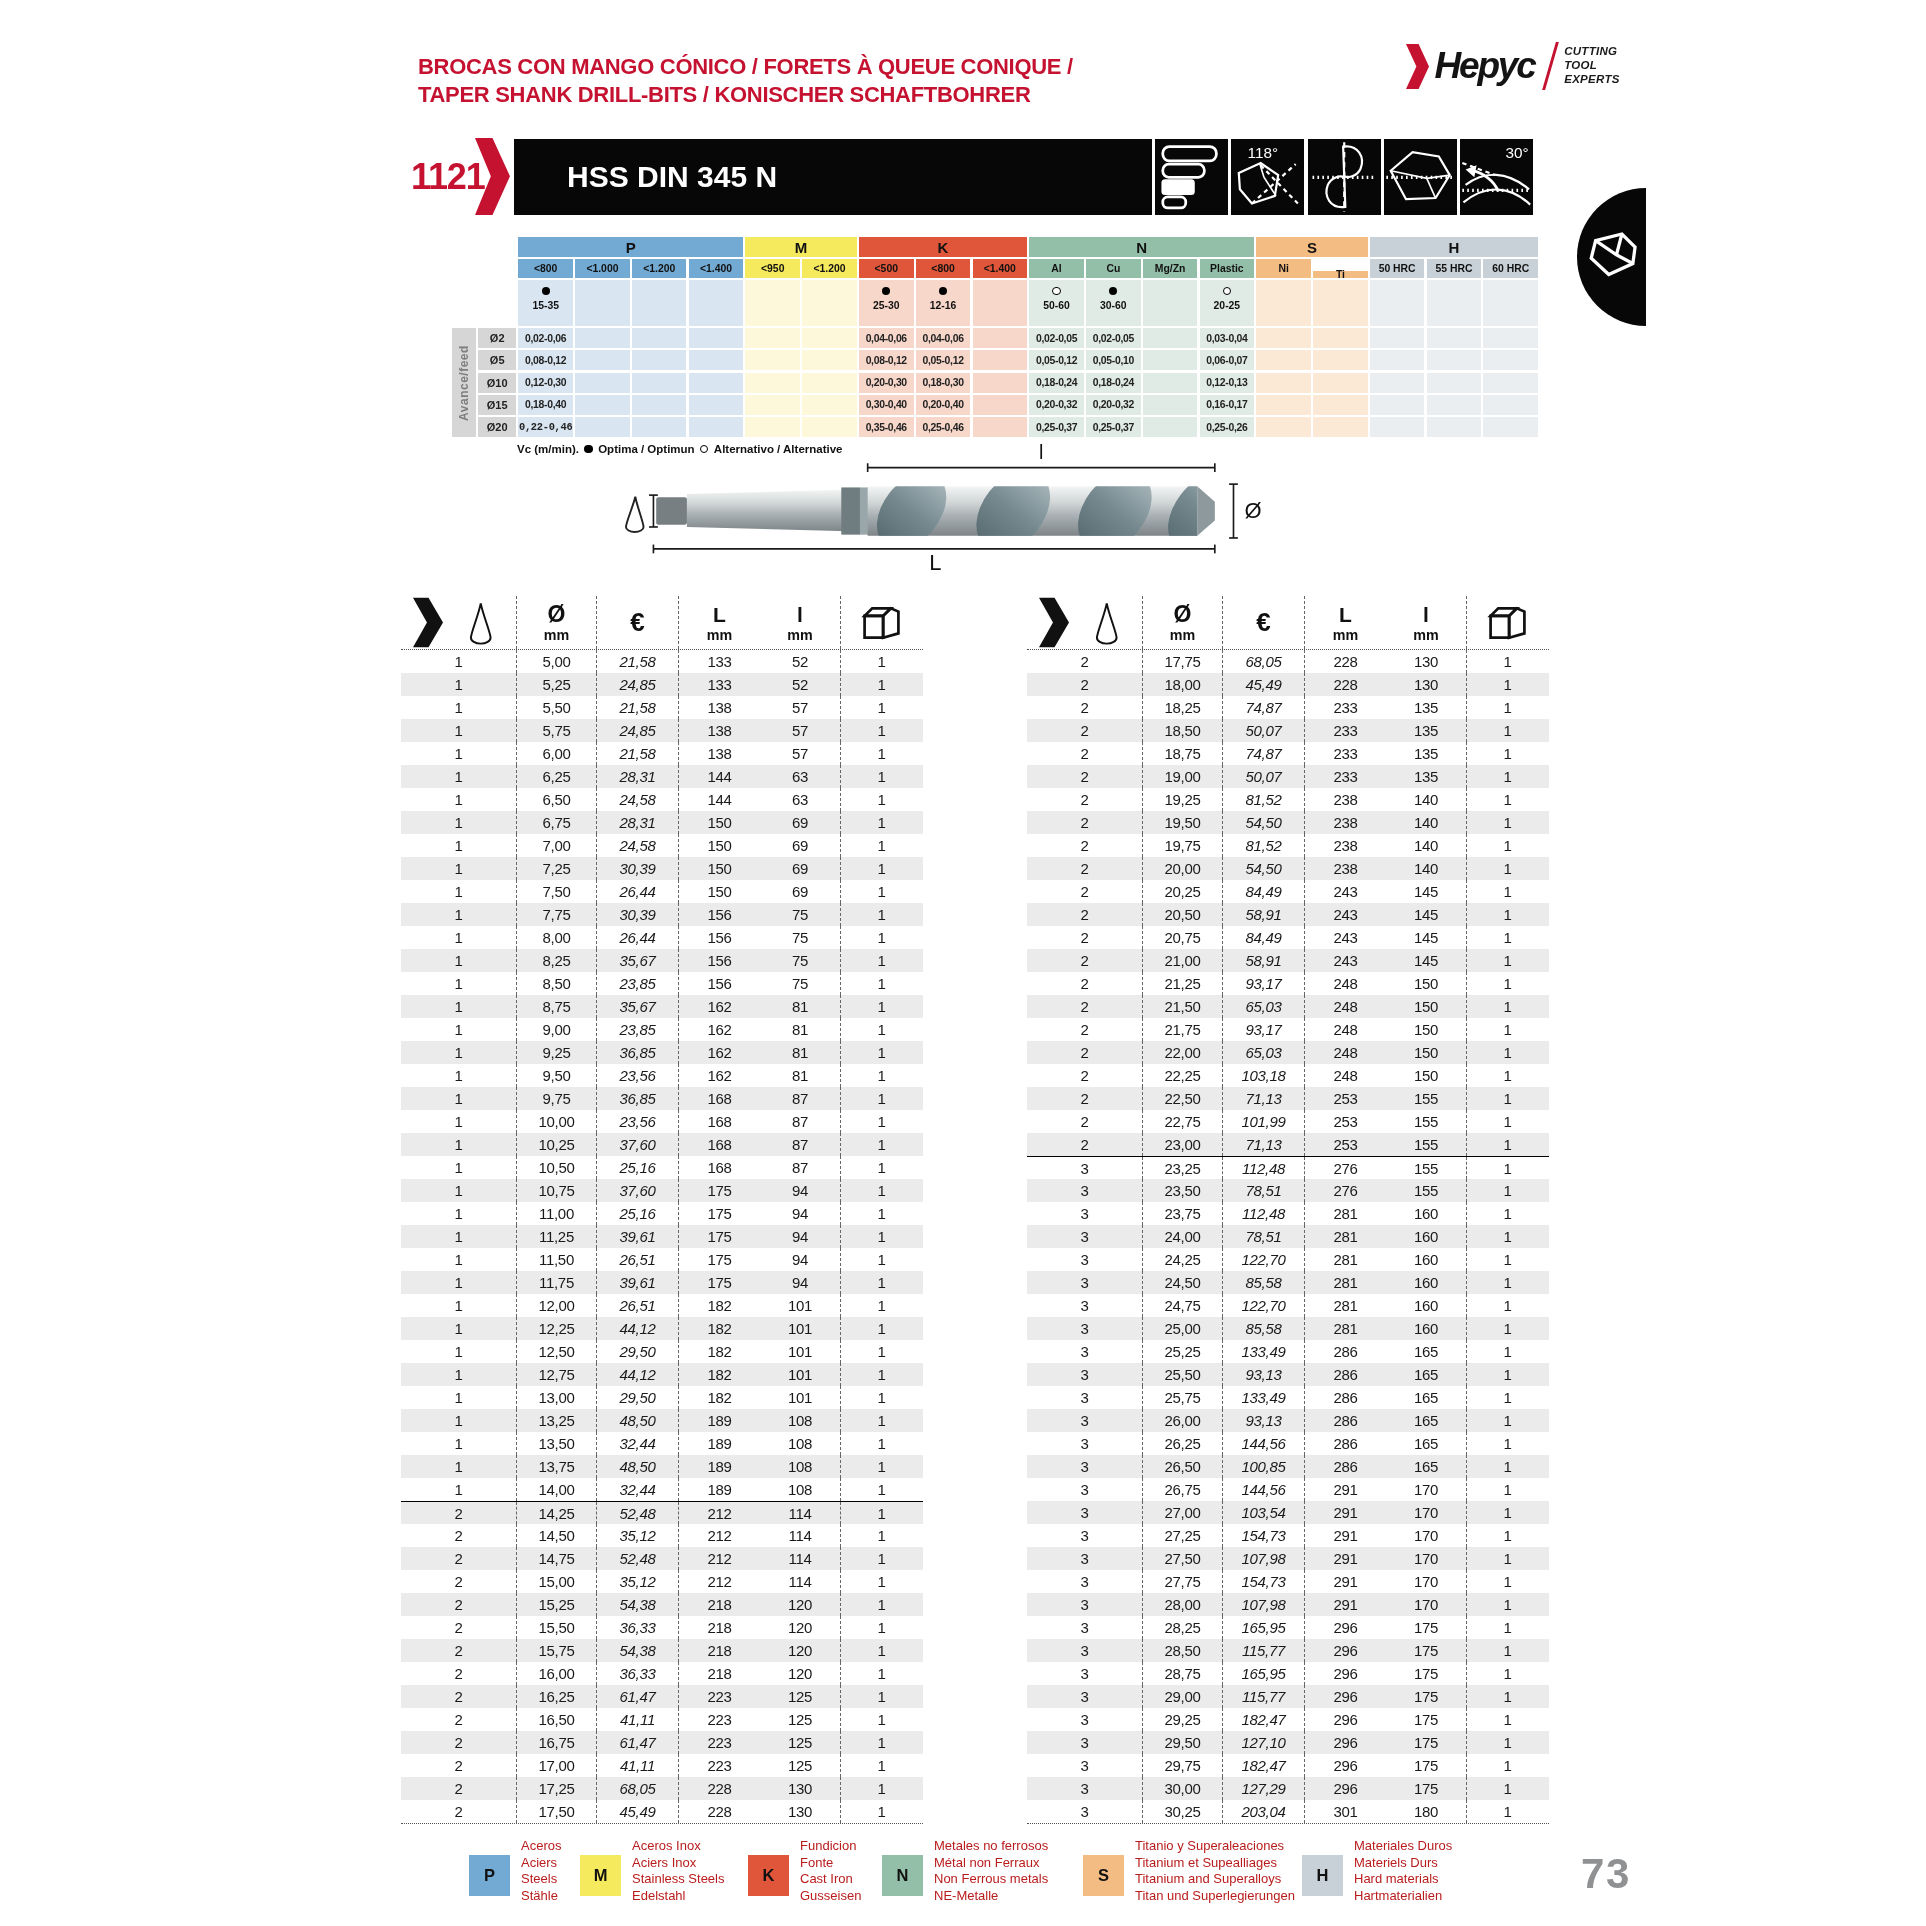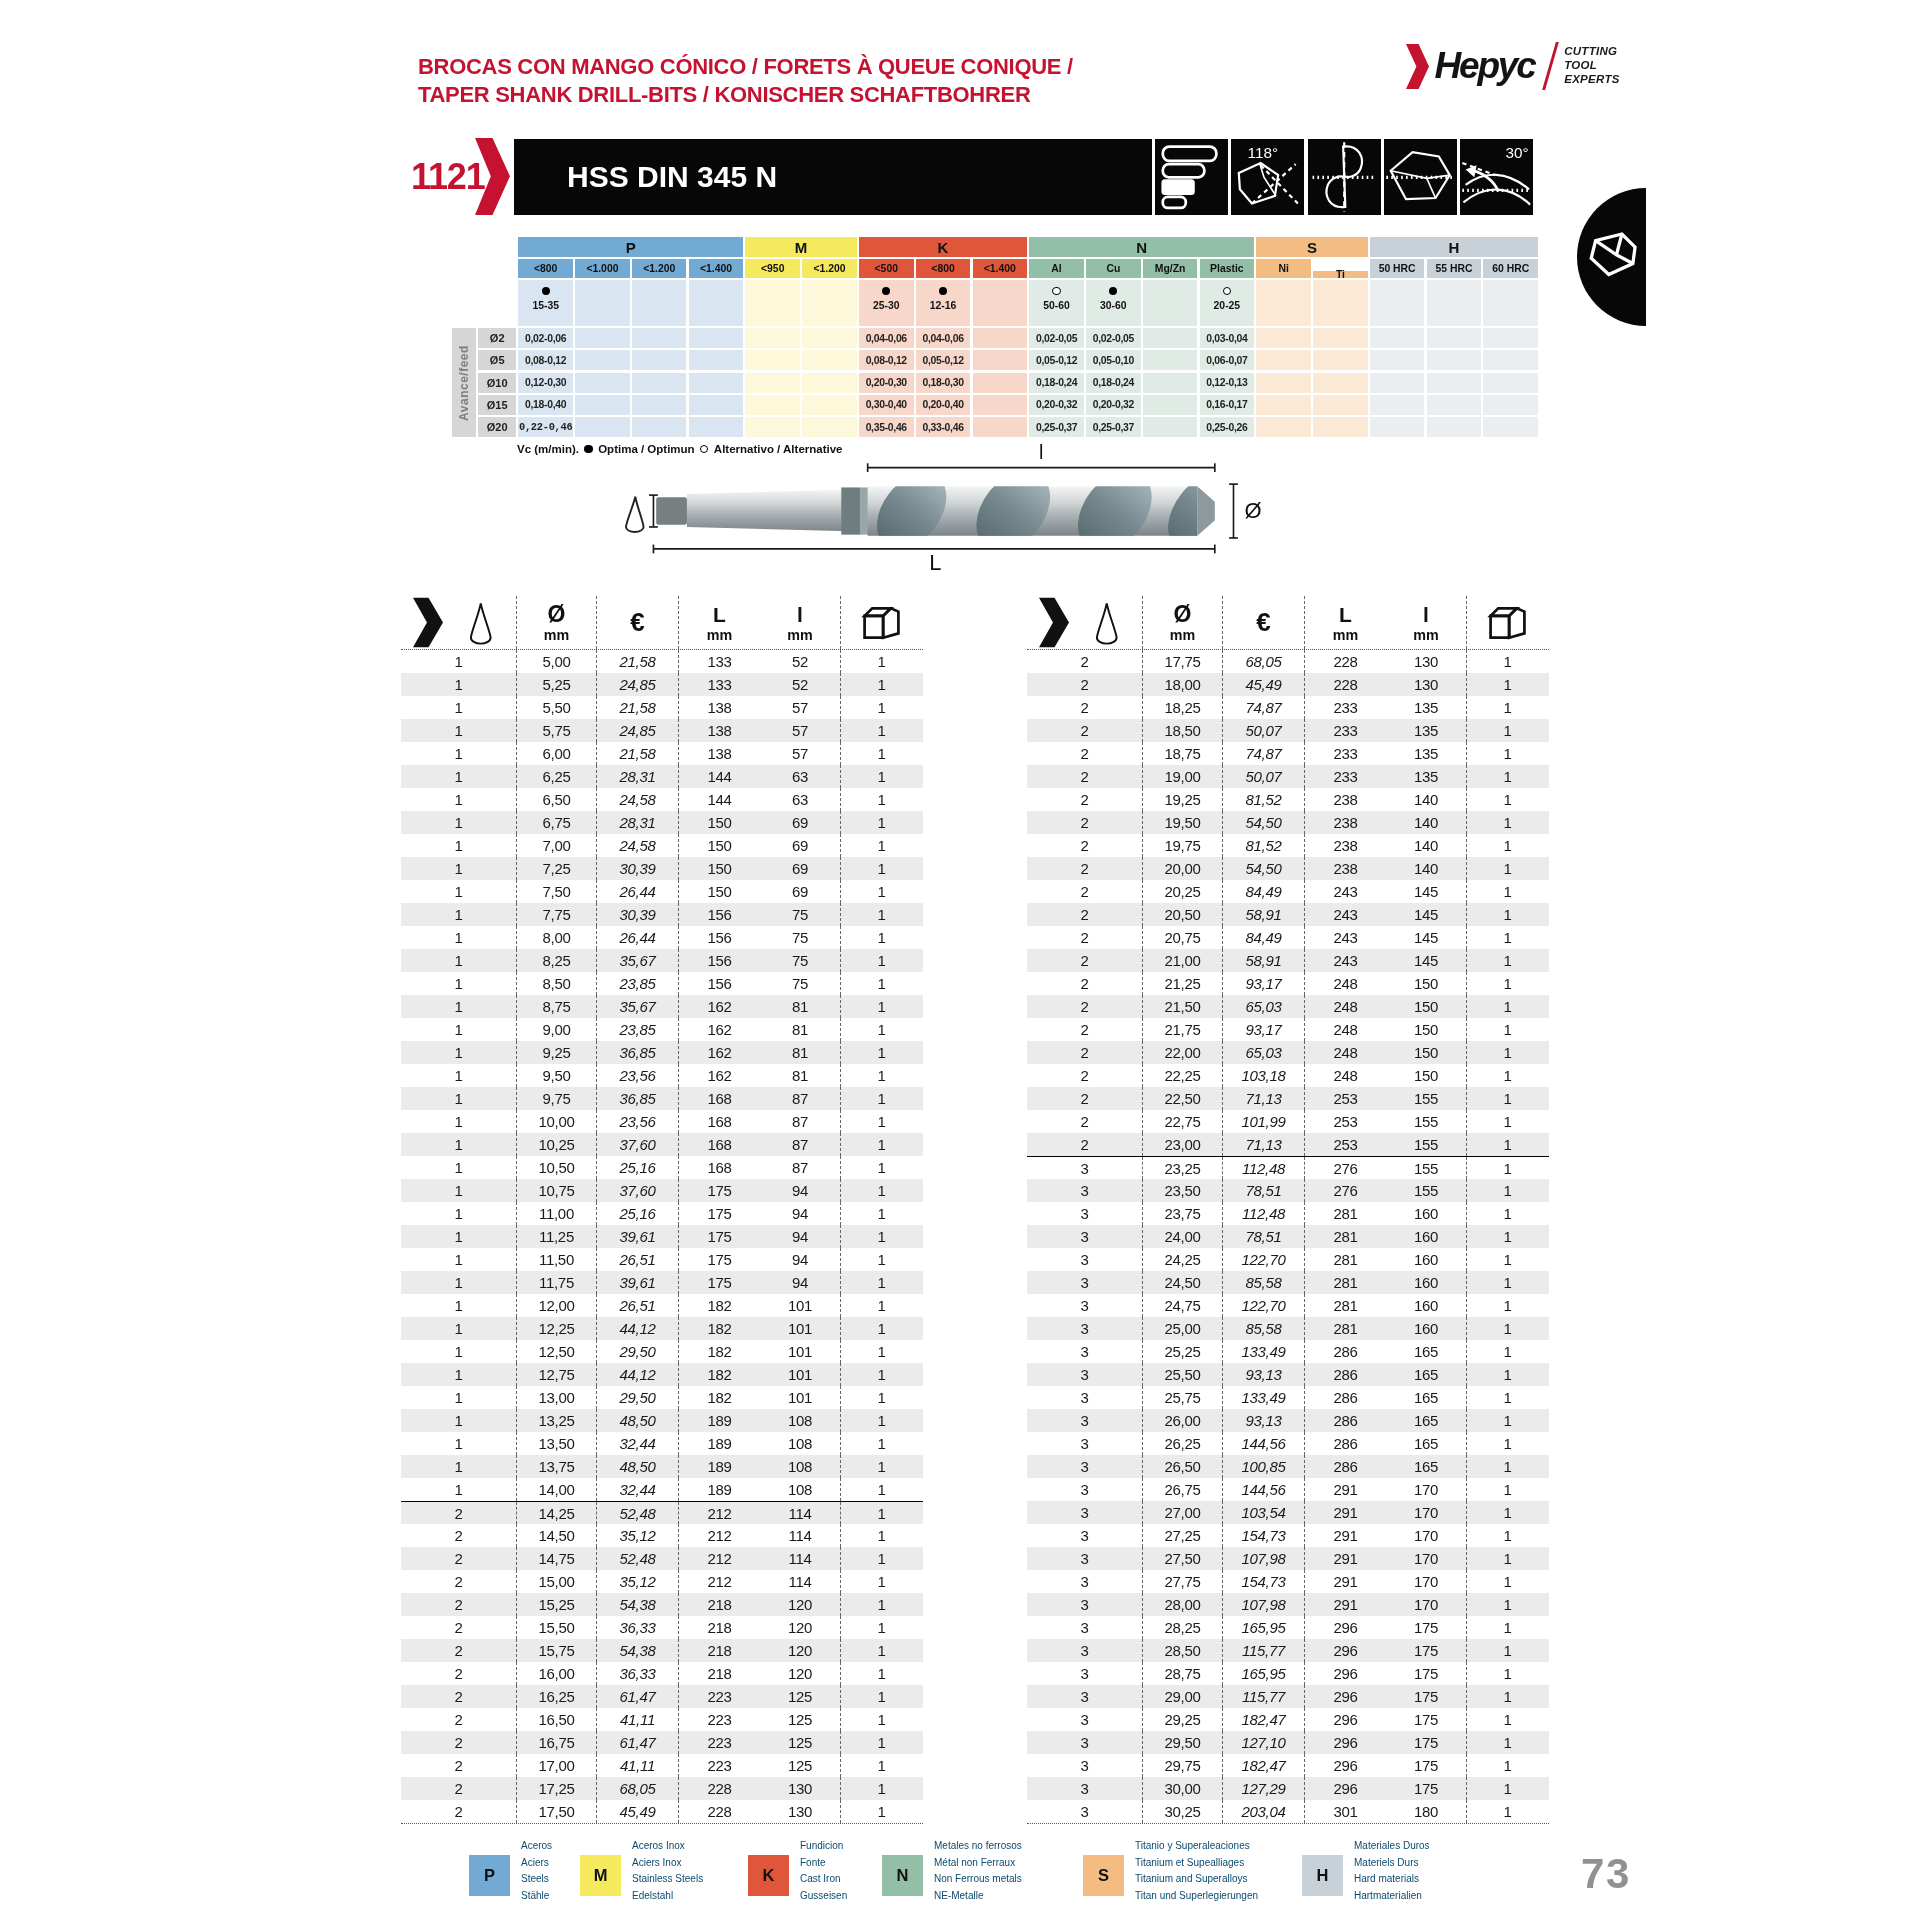--- a/index.html
+++ b/index.html
@@ -62,21 +62,21 @@
   .pt-row.alt{background:#ebebeb}
   .pt-row.sep{border-top:1.6px solid #000}
   .ptc{display:flex;align-items:center;justify-content:center;font-size:15px;color:#1a1a1a;letter-spacing:-0.3px}
   .ptc.c2{font-style:italic}
 
   
   #legend{position:absolute;left:0;top:1838px;width:1926px;height:77px}
   .lg-item{position:absolute;top:0;display:flex;gap:11px}
   .lg-square{width:41px;height:41px;margin-top:16.5px;display:flex;align-items:center;justify-content:center;font-weight:bold;font-size:16.5px;color:#111;flex:none}
   .lg-text{display:flex;flex-direction:column}
-  .lg-line{font-size:10px;line-height:16.5px;color:#0c4a6e}
+  .lg-line{font-size:13px;line-height:16.5px;color:#b91c1c}
   .pagenum{position:absolute;left:1581px;top:1850px;font-size:42px;font-weight:bold;color:#8f9193;letter-spacing:1.6px}
 </style>
 </head>
 <body>
 
 <div class="page">
 
   <div class="title">
     <div>BROCAS CON MANGO CÓNICO / FORETS À QUEUE CONIQUE /</div>
     <div>TAPER SHANK DRILL-BITS / KONISCHER SCHAFTBOHRER</div>
@@ -300,21 +300,21 @@
       <div class="mat-feed" style="background: rgb(234, 238, 240); grid-area: 7 / 19;"></div>
       <div class="mat-feed" style="background: rgb(234, 238, 240); grid-area: 7 / 20;"></div>
       <div class="mat-dia" style="grid-area: 8 / 2;">Ø20</div>
       <div class="mat-feed" style="background: rgb(217, 230, 242); grid-area: 8 / 3; font-family: Liberation Mono, monospace;">0,22-0,46</div>
       <div class="mat-feed" style="background: rgb(217, 230, 242); grid-area: 8 / 4;"></div>
       <div class="mat-feed" style="background: rgb(217, 230, 242); grid-area: 8 / 5;"></div>
       <div class="mat-feed" style="background: rgb(217, 230, 242); grid-area: 8 / 6;"></div>
       <div class="mat-feed" style="background: rgb(253, 248, 217); grid-area: 8 / 7;"></div>
       <div class="mat-feed" style="background: rgb(253, 248, 217); grid-area: 8 / 8;"></div>
       <div class="mat-feed" style="background: rgb(246, 215, 202); grid-area: 8 / 9;">0,35-0,46</div>
-      <div class="mat-feed" style="background: rgb(246, 215, 202); grid-area: 8 / 10;">0,33-0,46</div>
+      <div class="mat-feed" style="background: rgb(246, 215, 202); grid-area: 8 / 10;">0,25-0,46</div>
       <div class="mat-feed" style="background: rgb(246, 215, 202); grid-area: 8 / 11;"></div>
       <div class="mat-feed" style="background: rgb(225, 235, 229); grid-area: 8 / 12;">0,25-0,37</div>
       <div class="mat-feed" style="background: rgb(225, 235, 229); grid-area: 8 / 13;">0,25-0,37</div>
       <div class="mat-feed" style="background: rgb(225, 235, 229); grid-area: 8 / 14;"></div>
       <div class="mat-feed" style="background: rgb(225, 235, 229); grid-area: 8 / 15;">0,25-0,26</div>
       <div class="mat-feed" style="background: rgb(251, 233, 214); grid-area: 8 / 16;"></div>
       <div class="mat-feed" style="background: rgb(251, 233, 214); grid-area: 8 / 17;"></div>
       <div class="mat-feed" style="background: rgb(234, 238, 240); grid-area: 8 / 18;"></div>
       <div class="mat-feed" style="background: rgb(234, 238, 240); grid-area: 8 / 19;"></div>
       <div class="mat-feed" style="background: rgb(234, 238, 240); grid-area: 8 / 20;"></div>

